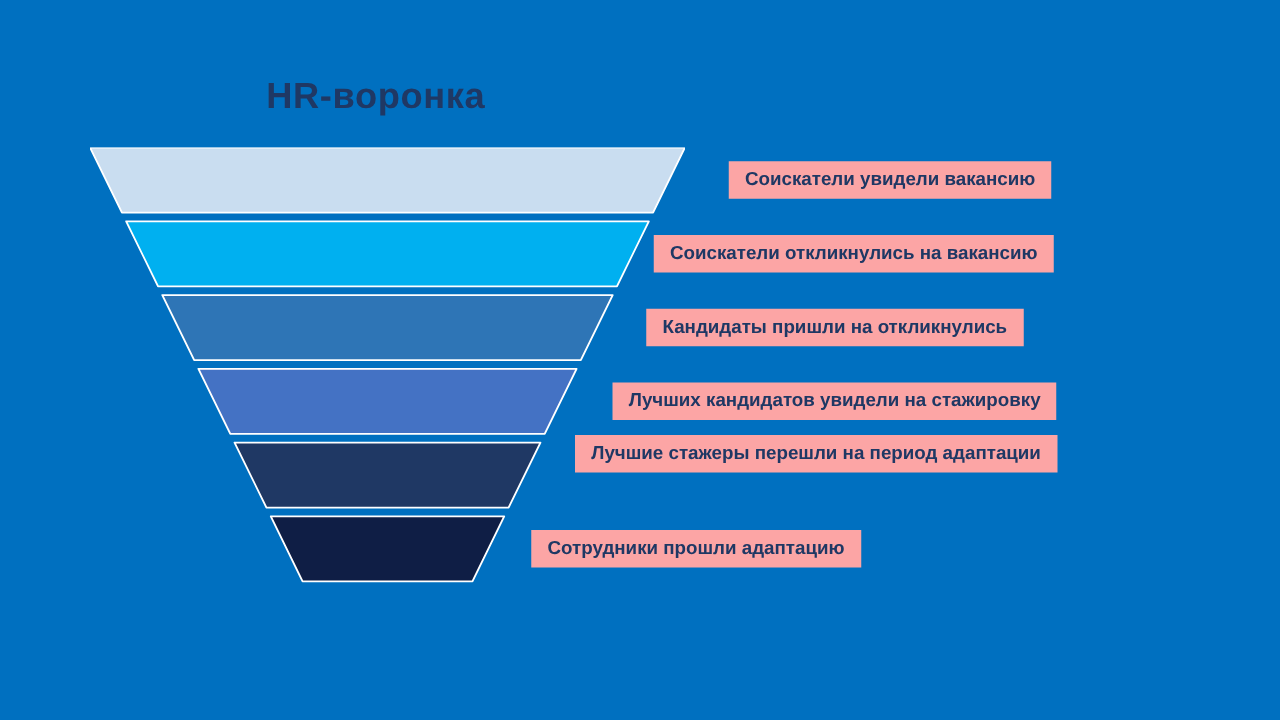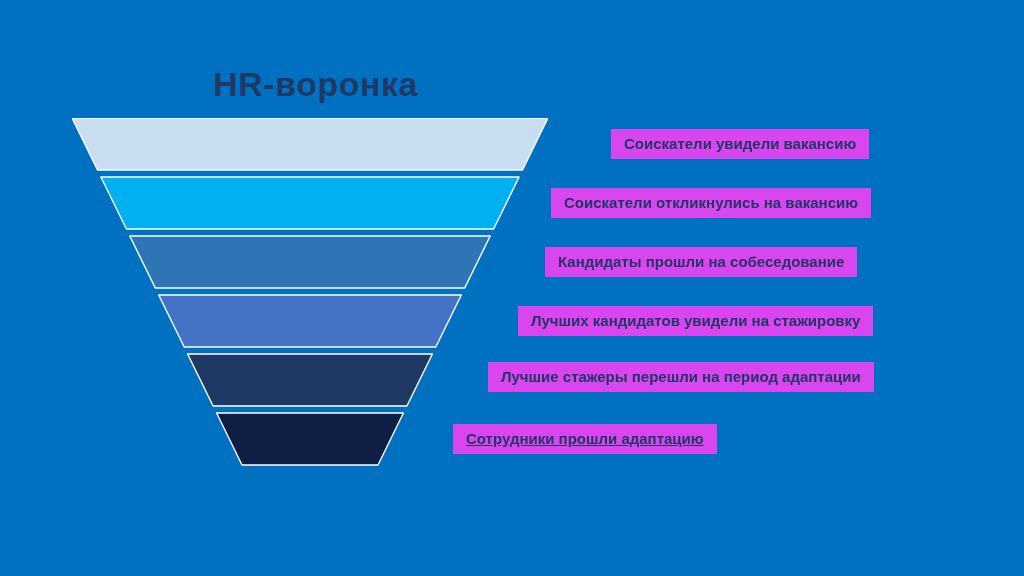--- a/index.html
+++ b/index.html
@@ -11,64 +11,63 @@
     height: 576px;
     position: relative;
     overflow: hidden;
     background: #0070C0;
     font-family: "Liberation Sans", sans-serif;
   }
   .slide-title {
     position: absolute;
     left: 213px;
     top: 42px;
-    font-size: 34px;
+    font-size: 29px;
     font-weight: bold;
     color: #1F3864;
     letter-spacing: 0.5px;
   }
   .funnel-svg {
     position: absolute;
     left: 72px;
     top: 118px;
   }
   .funnel-svg polygon {
     stroke: #FFFFFF;
     stroke-width: 1.4;
     stroke-linejoin: round;
   }
   .stage-label {
     position: absolute;
-    background: #d946ef;
+    background: #fca5a5;
     color: #1F3864;
     font-size: 15px;
     font-weight: bold;
     line-height: 20px;
     padding: 5px 13px;
     white-space: nowrap;
-    margin-left: 28px;
   }
 </style>
 </head>
 <body>
 
 <h1 class="slide-title">HR-воронка</h1>
 
 <svg class="funnel-svg" width="476" height="352" viewBox="0 0 476 352">
   <polygon points="0,0 476,0 450.5,52 25.5,52" fill="#C9DDF0"></polygon>
   <polygon points="28.9,59 447.1,59 421.6,111 54.4,111" fill="#00B0F0"></polygon>
   <polygon points="57.8,118 418.2,118 392.7,170 83.3,170" fill="#2E75B6"></polygon>
   <polygon points="86.7,177 389.3,177 363.8,229 112.2,229" fill="#4472C4"></polygon>
   <polygon points="115.6,236 360.4,236 334.9,288 141.1,288" fill="#1F3864"></polygon>
   <polygon points="144.6,295 331.4,295 306,347 170,347" fill="#0F1E45"></polygon>
 </svg>
 
 <div class="stage-label" style="left:583px; top:129px;">Соискатели увидели вакансию</div>
 
 <div class="stage-label" style="left:523px; top:188px;">Соискатели откликнулись на вакансию</div>
 
-<div class="stage-label" style="left:517px; top:247px;">Кандидаты прошли на собеседование</div>
+<div class="stage-label" style="left:517px; top:247px;">Кандидаты пришли на откликнулись</div>
 
 <div class="stage-label" style="left:490px; top:306px;">Лучших кандидатов увидели на стажировку</div>
 
-<div class="stage-label" style="left:460px; top:362px;">Лучшие стажеры перешли на период адаптации</div>
+<div class="stage-label" style="left:460px; top:348px;">Лучшие стажеры перешли на период адаптации</div>
 
-<div class="stage-label" style="left:425px; top:424px;text-decoration:underline;">Сотрудники прошли адаптацию</div>
+<div class="stage-label" style="left:425px; top:424px;">Сотрудники прошли адаптацию</div>
 
 </body></html>

